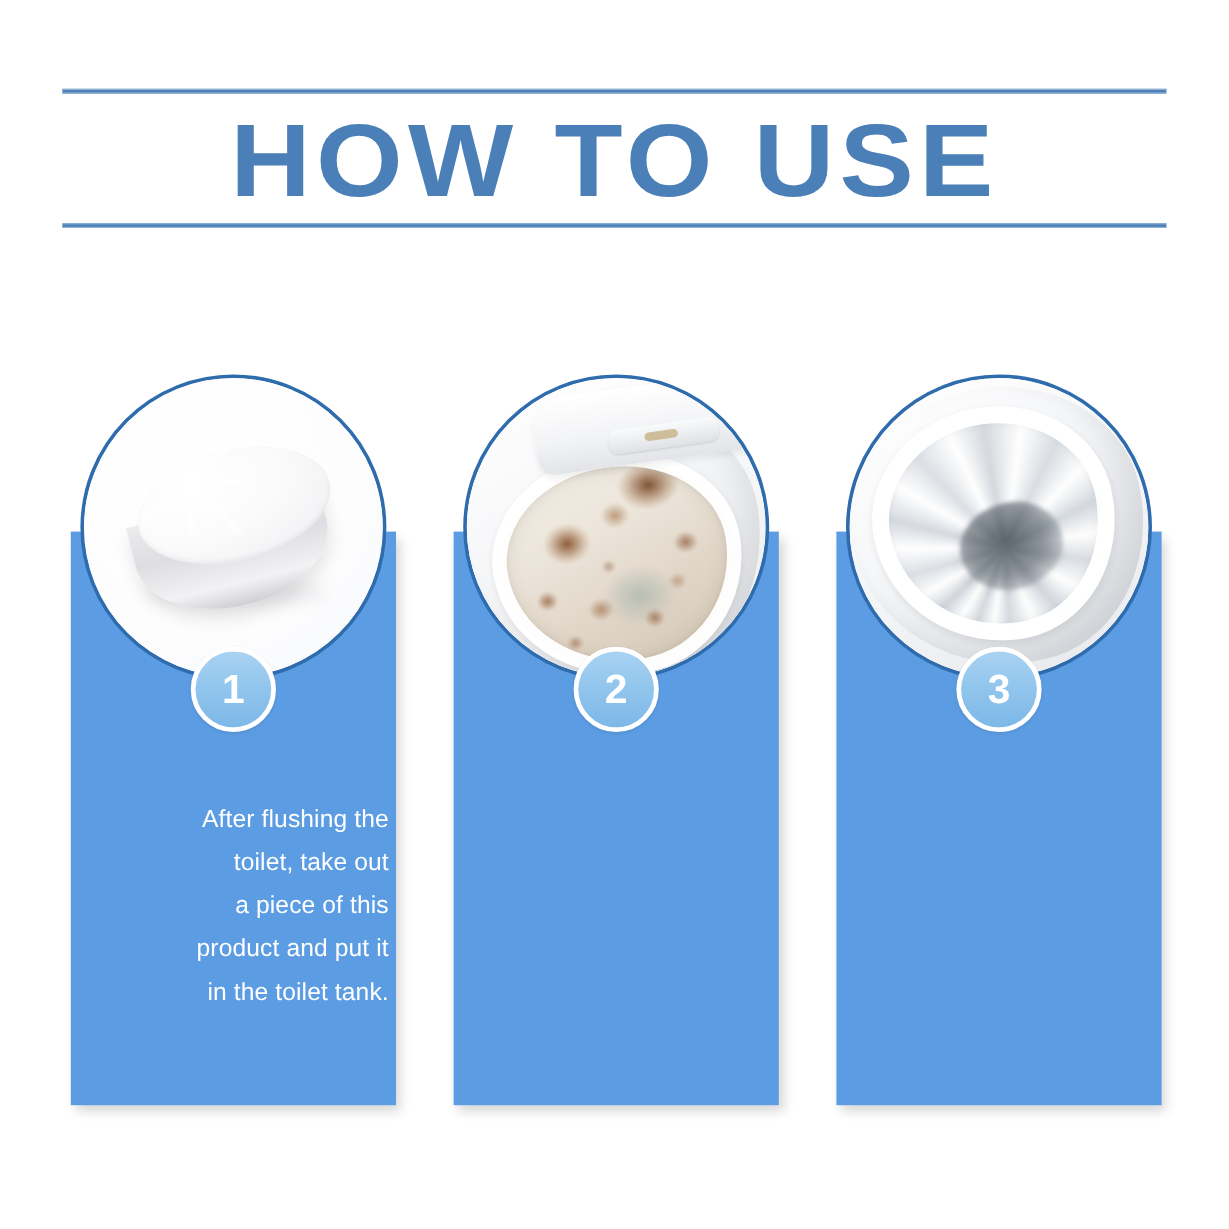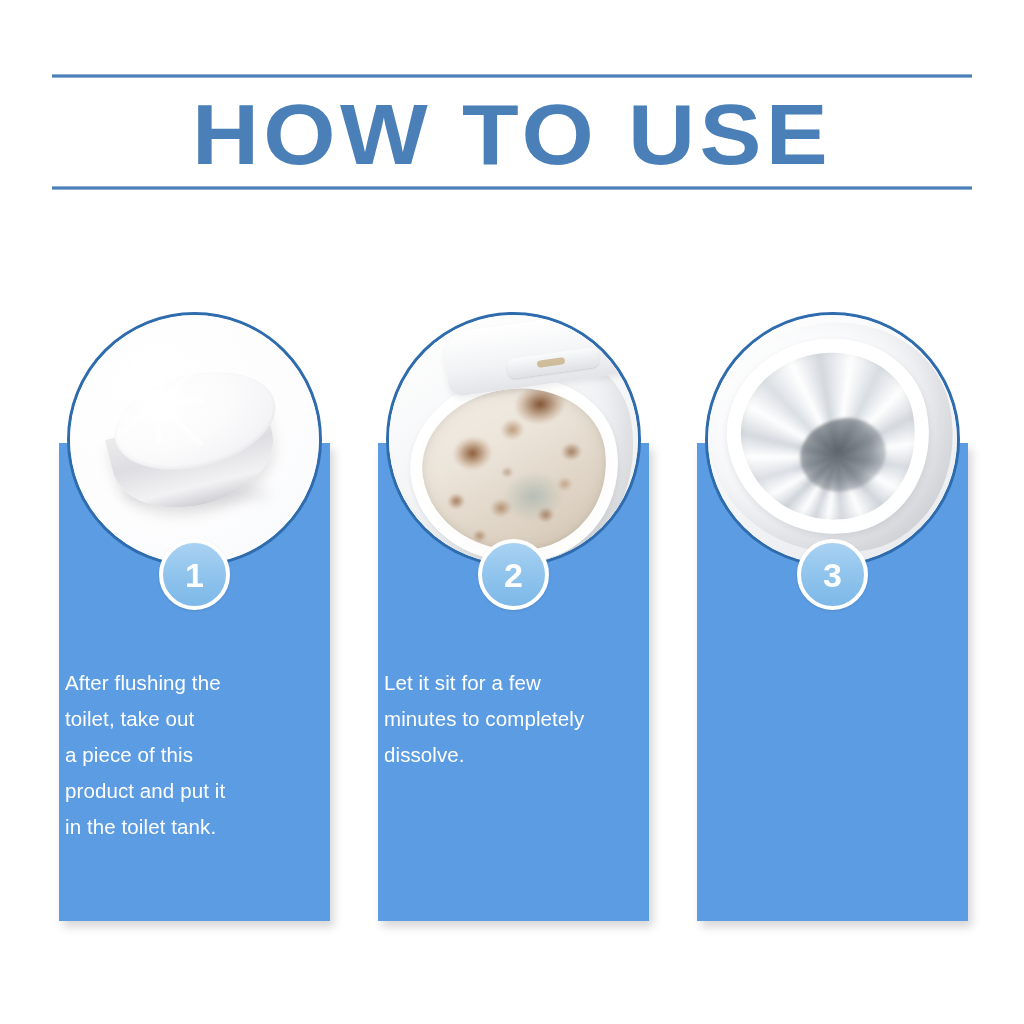--- a/index.html
+++ b/index.html
@@ -89,21 +89,21 @@
     height: 478px;
     background: #5c9ce3;
     box-shadow: 4px 6px 9px rgba(0,0,0,0.16);
   }
 
   .card-text {
     position: absolute;
     left: 6px;
     top: 222px;
     width: 259px;
-    text-align: left;
+    text-align: right;
     color: #ffffff;
     font-size: 20.5px;
     line-height: 36px;
     font-weight: normal;
     white-space: pre-line;
     letter-spacing: 0.1px;
   }
 
   
   .circle {
@@ -419,23 +419,20 @@
             <div class="bowl2-rim"></div>
             <div class="bowl2-lid"></div>
             <div class="bowl2-hinge"></div>
             <div class="bowl2-hinge-pin"></div>
           </div>
         </div>
       </div>
 
       <div class="badge">2</div>
 
-      <div class="card-text">Let it sit for a few
-minutes to completely
-dissolve.</div>
     </div>
 
     <div class="card card-3">
       <div class="card-panel"></div>
 
       <div class="circle">
         <div class="circle-inner">
           <div class="scene-flush">
             <div class="bowl3-base"></div>
             <div class="bowl3-body"></div>

